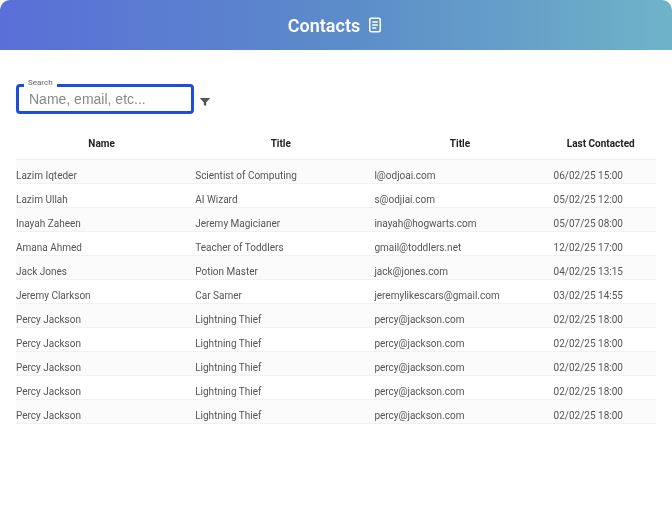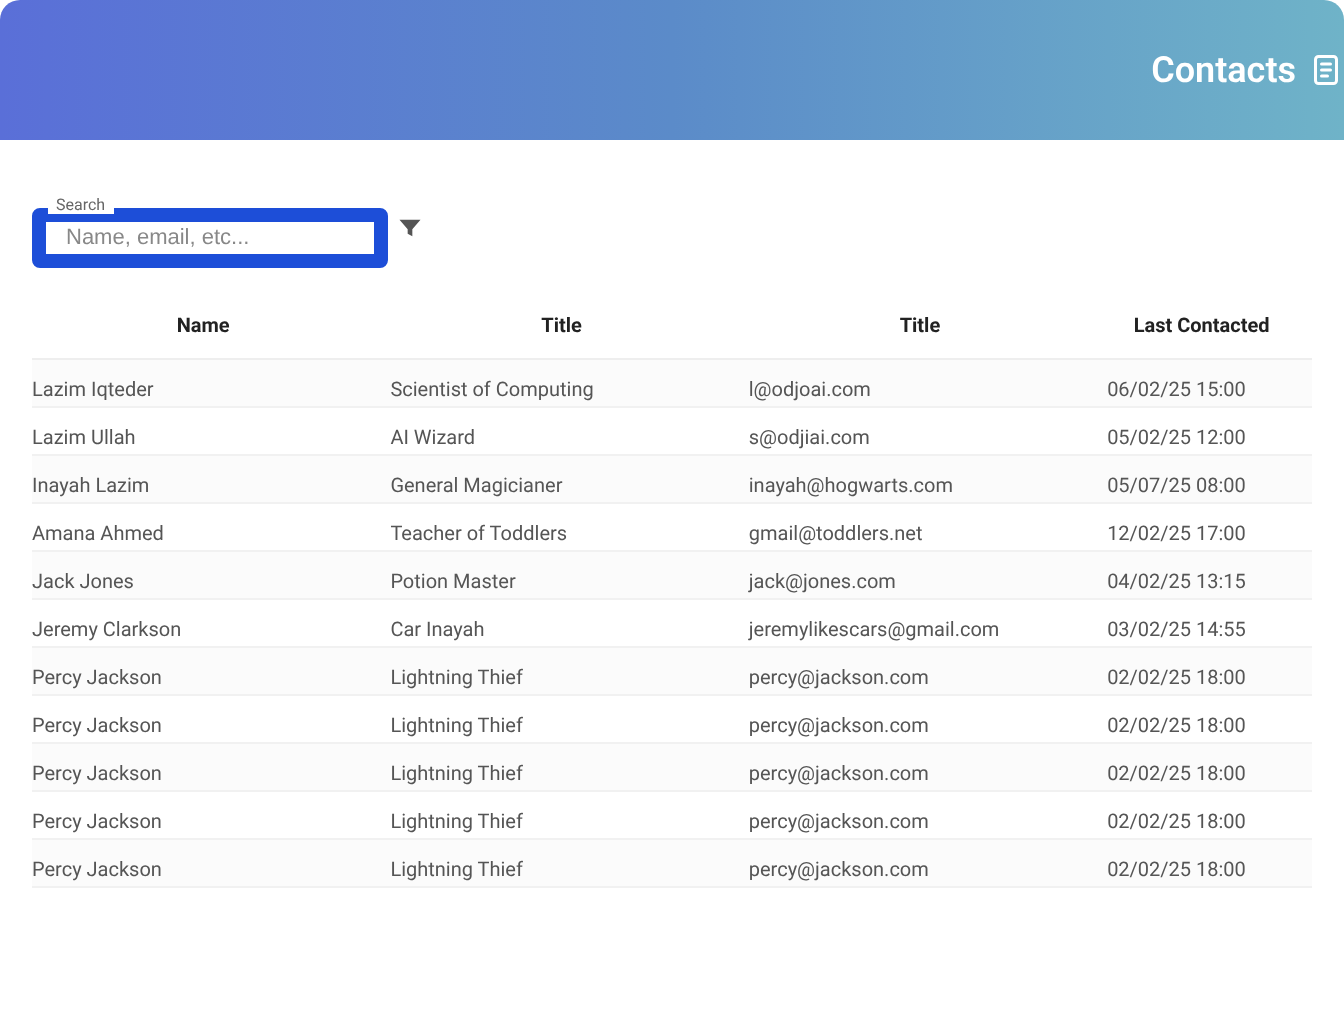--- a/index.html
+++ b/index.html
@@ -1,61 +1,61 @@
 <!DOCTYPE html>
 <html><head>
 <meta charset="utf-8">
 <style>
   * { box-sizing: border-box; margin: 0; padding: 0; }
   html, body { width: 672px; height: 512px; font-family: -apple-system, BlinkMacSystemFont, "Segoe UI", Roboto, Arial, sans-serif; color: #333; background: #fff; }
   .app { width: 672px; }
   .header {
     width: 100%;
-    height: 70px;
+    height: 50px;
     background: linear-gradient(90deg, #5a6fd8 0%, #5b8bc9 50%, #6fb3c8 100%);
     border-radius: 10px 10px 0 0;
     display: flex;
     align-items: center;
-    justify-content: flex-end;
+    justify-content: center;
     gap: 6px;
   }
   .header-title {
     color: #fff;
     font-size: 18px;
     font-weight: 600;
   }
   .header-icon svg { display: block; }
   .body {
     padding: 0 16px 0 16px;
   }
   .search-row {
     display: flex;
-    align-items: flex-start;
+    align-items: flex-end;
     padding: 34px 0 14px 0;
   }
   .search-wrap {
     position: relative;
     width: 178px;
   }
   .search-label {
     position: absolute;
     top: -6px;
     left: 8px;
     background: #fff;
     padding: 0 4px;
     font-size: 8px;
     color: #666;
   }
   .search-input {
     width: 100%;
     height: 30px;
-    border: 7px solid #1d4ed8;
+    border: 3px solid #1d4ed8;
     border-radius: 4px;
     padding: 0 10px;
-    font-size: 11px;
+    font-size: 14px;
     color: #333;
     outline: none;
   }
   .search-input::placeholder { color: #888; }
   .filter-btn {
     width: 22px; height: 22px;
     display: flex; align-items: center; justify-content: center;
     background: transparent; border: none; cursor: pointer;
     color: #555;
   }
@@ -131,40 +131,40 @@
             <td>l@odjoai.com</td>
             <td>06/02/25 15:00</td>
           </tr>
           <tr>
             <td>Lazim Ullah</td>
             <td>AI Wizard</td>
             <td>s@odjiai.com</td>
             <td>05/02/25 12:00</td>
           </tr>
           <tr>
-            <td>Inayah Lazim</td>
-            <td>General Magicianer</td>
+            <td>Inayah Zaheen</td>
+            <td>Jeremy Magicianer</td>
             <td>inayah@hogwarts.com</td>
             <td>05/07/25 08:00</td>
           </tr>
           <tr>
             <td>Amana Ahmed</td>
             <td>Teacher of Toddlers</td>
             <td>gmail@toddlers.net</td>
             <td>12/02/25 17:00</td>
           </tr>
           <tr>
             <td>Jack Jones</td>
             <td>Potion Master</td>
             <td>jack@jones.com</td>
             <td>04/02/25 13:15</td>
           </tr>
           <tr>
             <td>Jeremy Clarkson</td>
-            <td>Car Inayah</td>
+            <td>Car Samer</td>
             <td>jeremylikescars@gmail.com</td>
             <td>03/02/25 14:55</td>
           </tr>
           <tr>
             <td>Percy Jackson</td>
             <td>Lightning Thief</td>
             <td>percy@jackson.com</td>
             <td>02/02/25 18:00</td>
           </tr>
           <tr>

